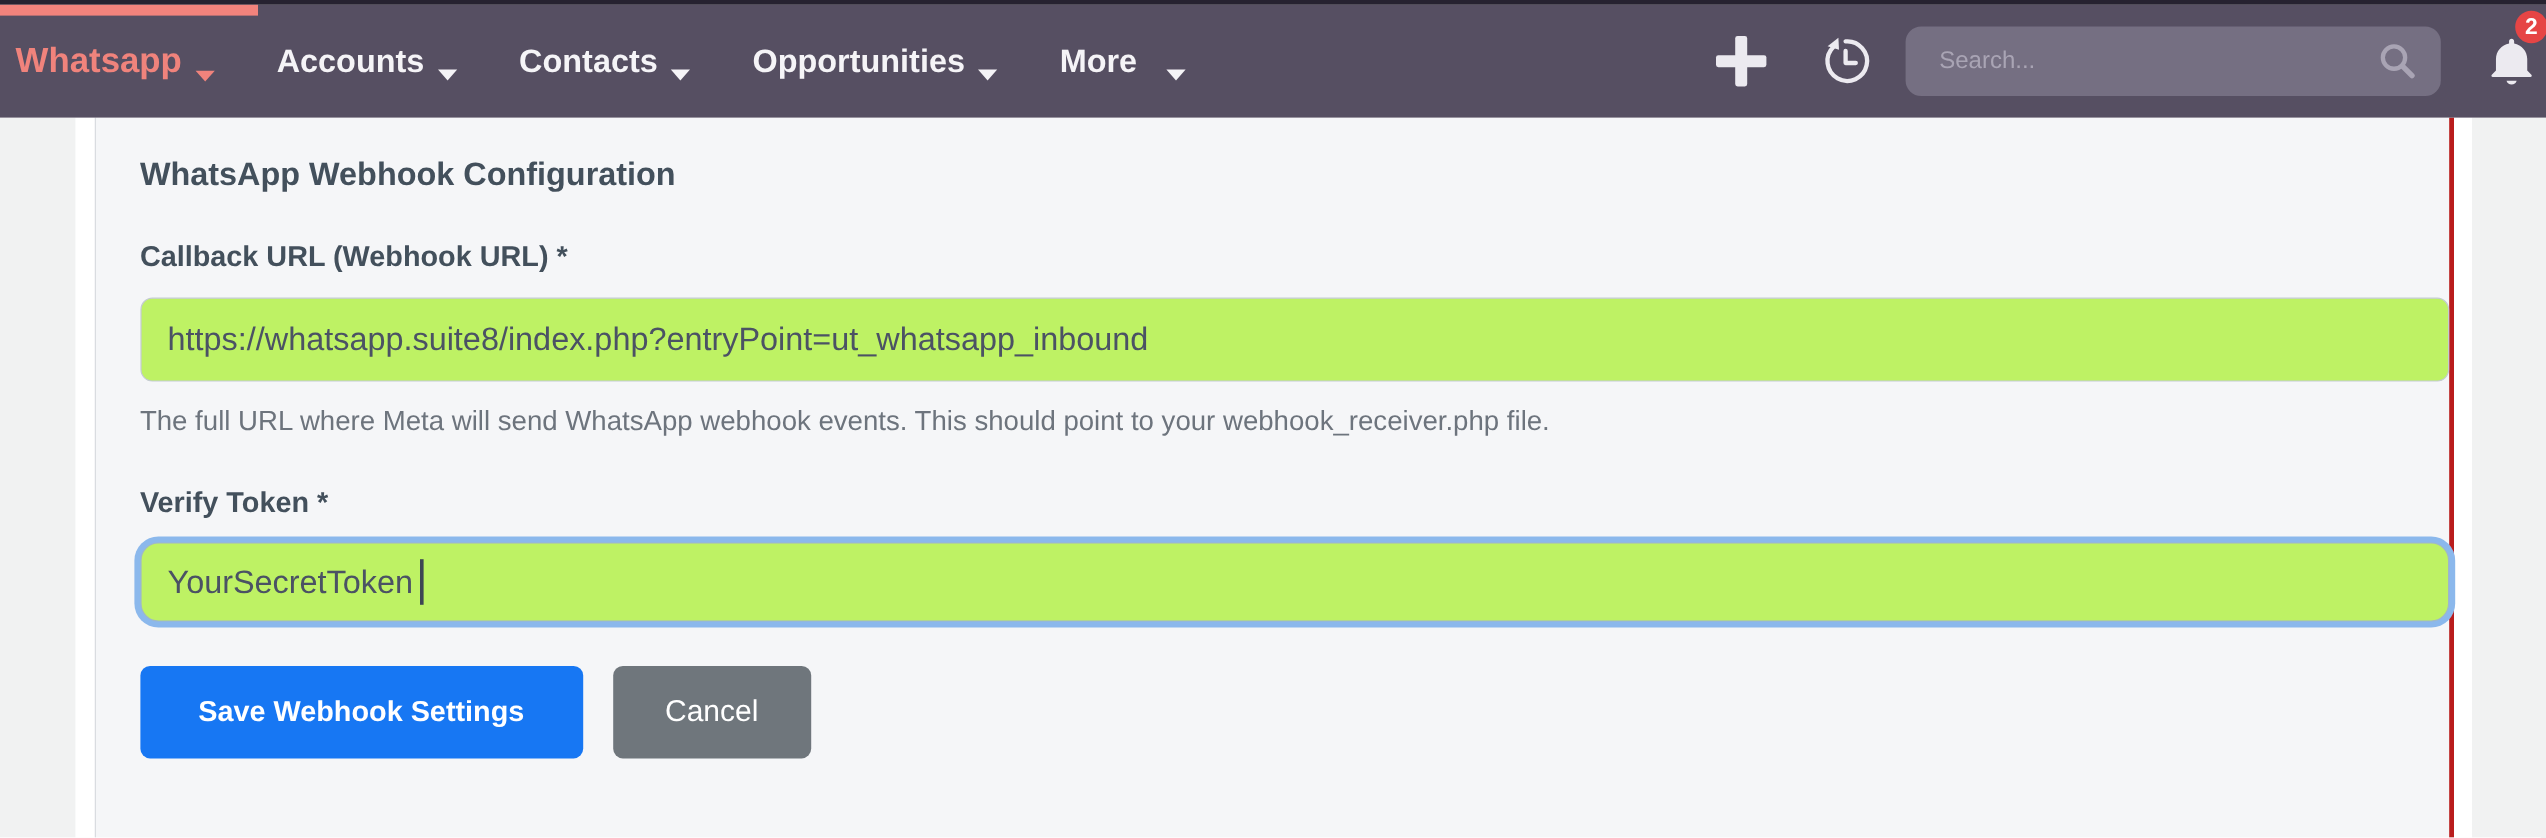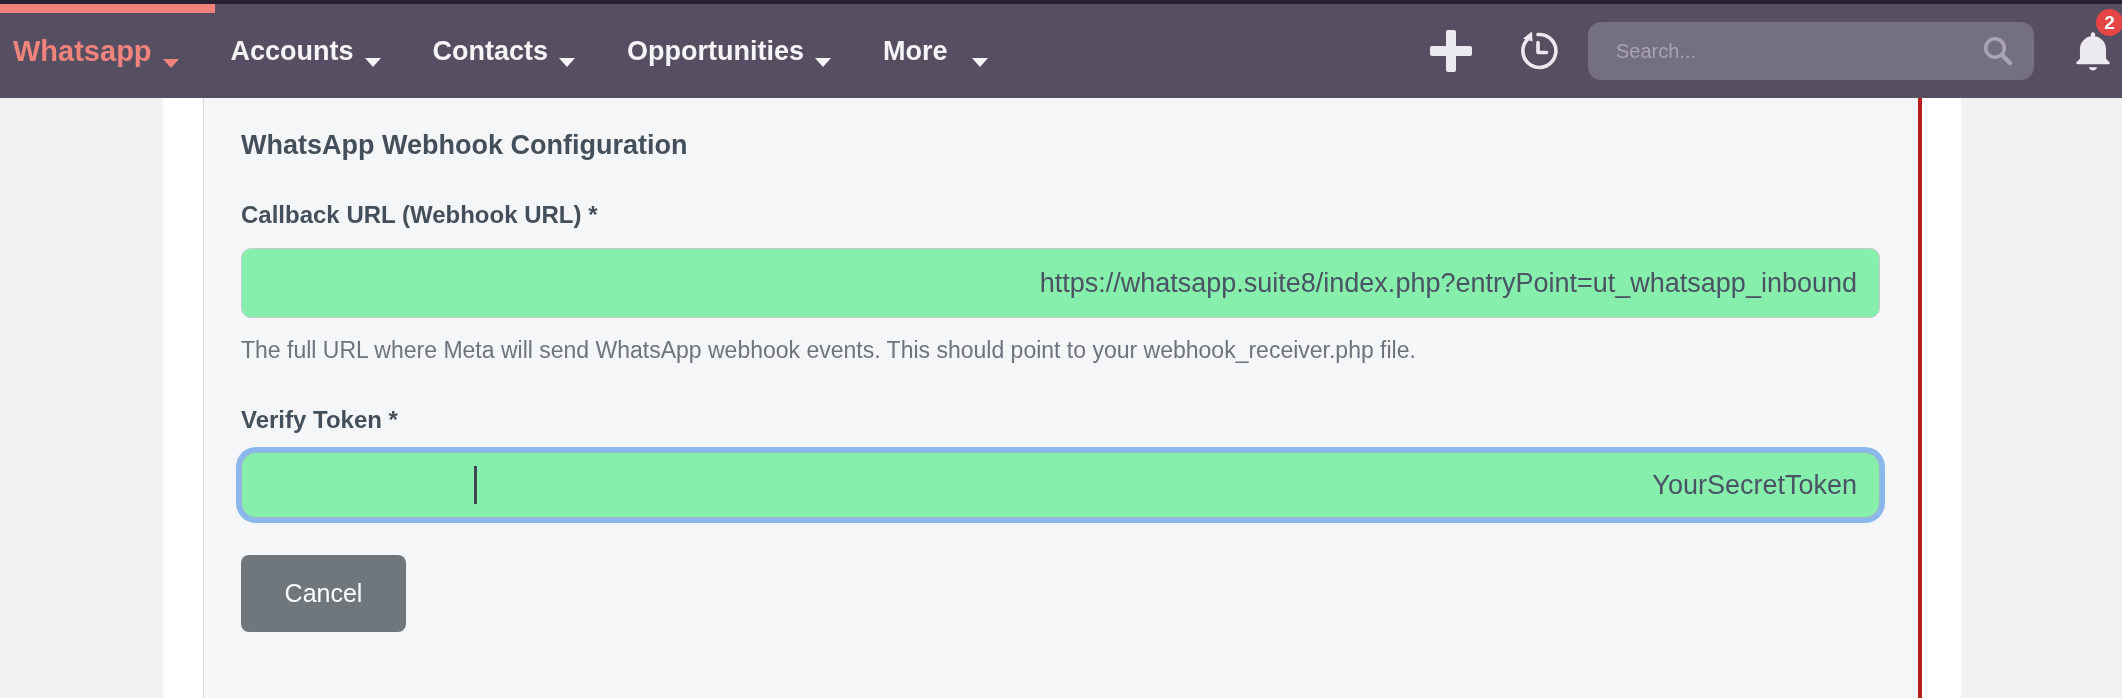--- a/index.html
+++ b/index.html
@@ -37,21 +37,21 @@
   .white-l  { width:40px; background:#ffffff; }
   .panel { flex:1; background:#f5f6f8; border-left:1px solid #d9dce0; border-right:4px solid #b91c1c; padding:32px 0 0 37px; }
   .white-r  { width:39px; background:#ffffff; }
   .gutter-r { width:161px; background:#f1f2f2; }
 
   .form-heading { font-size:27px; font-weight:700; color:#43505c; }
   .field-label { font-size:24px; font-weight:700; color:#43505c; }
   .lbl1 { margin-top:40px; }
   .lbl2 { margin-top:42px; }
 
-  .text-input { display:block; width:1639px; height:70px; background:#86efac; border:1px solid #c4cbd2; border-radius:10px; padding:0 22px; font-size:27px; color:#4b5264; font-family:"Liberation Sans", sans-serif; outline:none;text-align:right; }
+  .text-input { display:block; width:1924px; height:70px; background:#bef264; border:1px solid #c4cbd2; border-radius:10px; padding:0 22px; font-size:27px; color:#4b5264; font-family:"Liberation Sans", sans-serif; outline:none; }
   .input1 { margin-top:19px; }
   .token-wrap { position:relative; width:1639px; margin-top:18px; }
   .token-input { height:66px; border:1px solid #9fb6c9; box-shadow:0 0 0 5px #8bb8ec; border-radius:15px; }
   .text-cursor { position:absolute; left:233px; top:14px; width:3px; height:38px; background:#3e4654; }
 
   .help-text { font-size:23px; color:#6d747d; margin-top:19px; }
   .help2 { margin-top:23px; }
 
   .btn-row { display:flex; gap:25px; margin-top:37px; }
   .btn { height:77px; border:none; border-radius:8px; color:#ffffff; font-size:24px; font-weight:700; font-family:"Liberation Sans", sans-serif; cursor:pointer; display:flex; align-items:center; justify-content:center; }
@@ -127,19 +127,20 @@
     <input class="text-input input1" type="text" readonly="" value="https://whatsapp.suite8/index.php?entryPoint=ut_whatsapp_inbound" style="">
     <div class="help-text">The full URL where Meta will send WhatsApp webhook events. This should point to your webhook_receiver.php file.</div>
 
     <div class="field-label lbl2">Verify Token *</div>
     <div class="token-wrap">
       <input class="text-input token-input" type="text" value="YourSecretToken" style="">
       <span class="text-cursor"></span>
     </div>
 
     <div class="btn-row">
+      <button class="btn btn-save">Save Webhook Settings</button>
       <button class="btn btn-cancel">Cancel</button>
     </div>
   </div>
 
   <div class="white-r"></div>
   <div class="gutter-r"></div>
 </div>
 
 </body></html>

